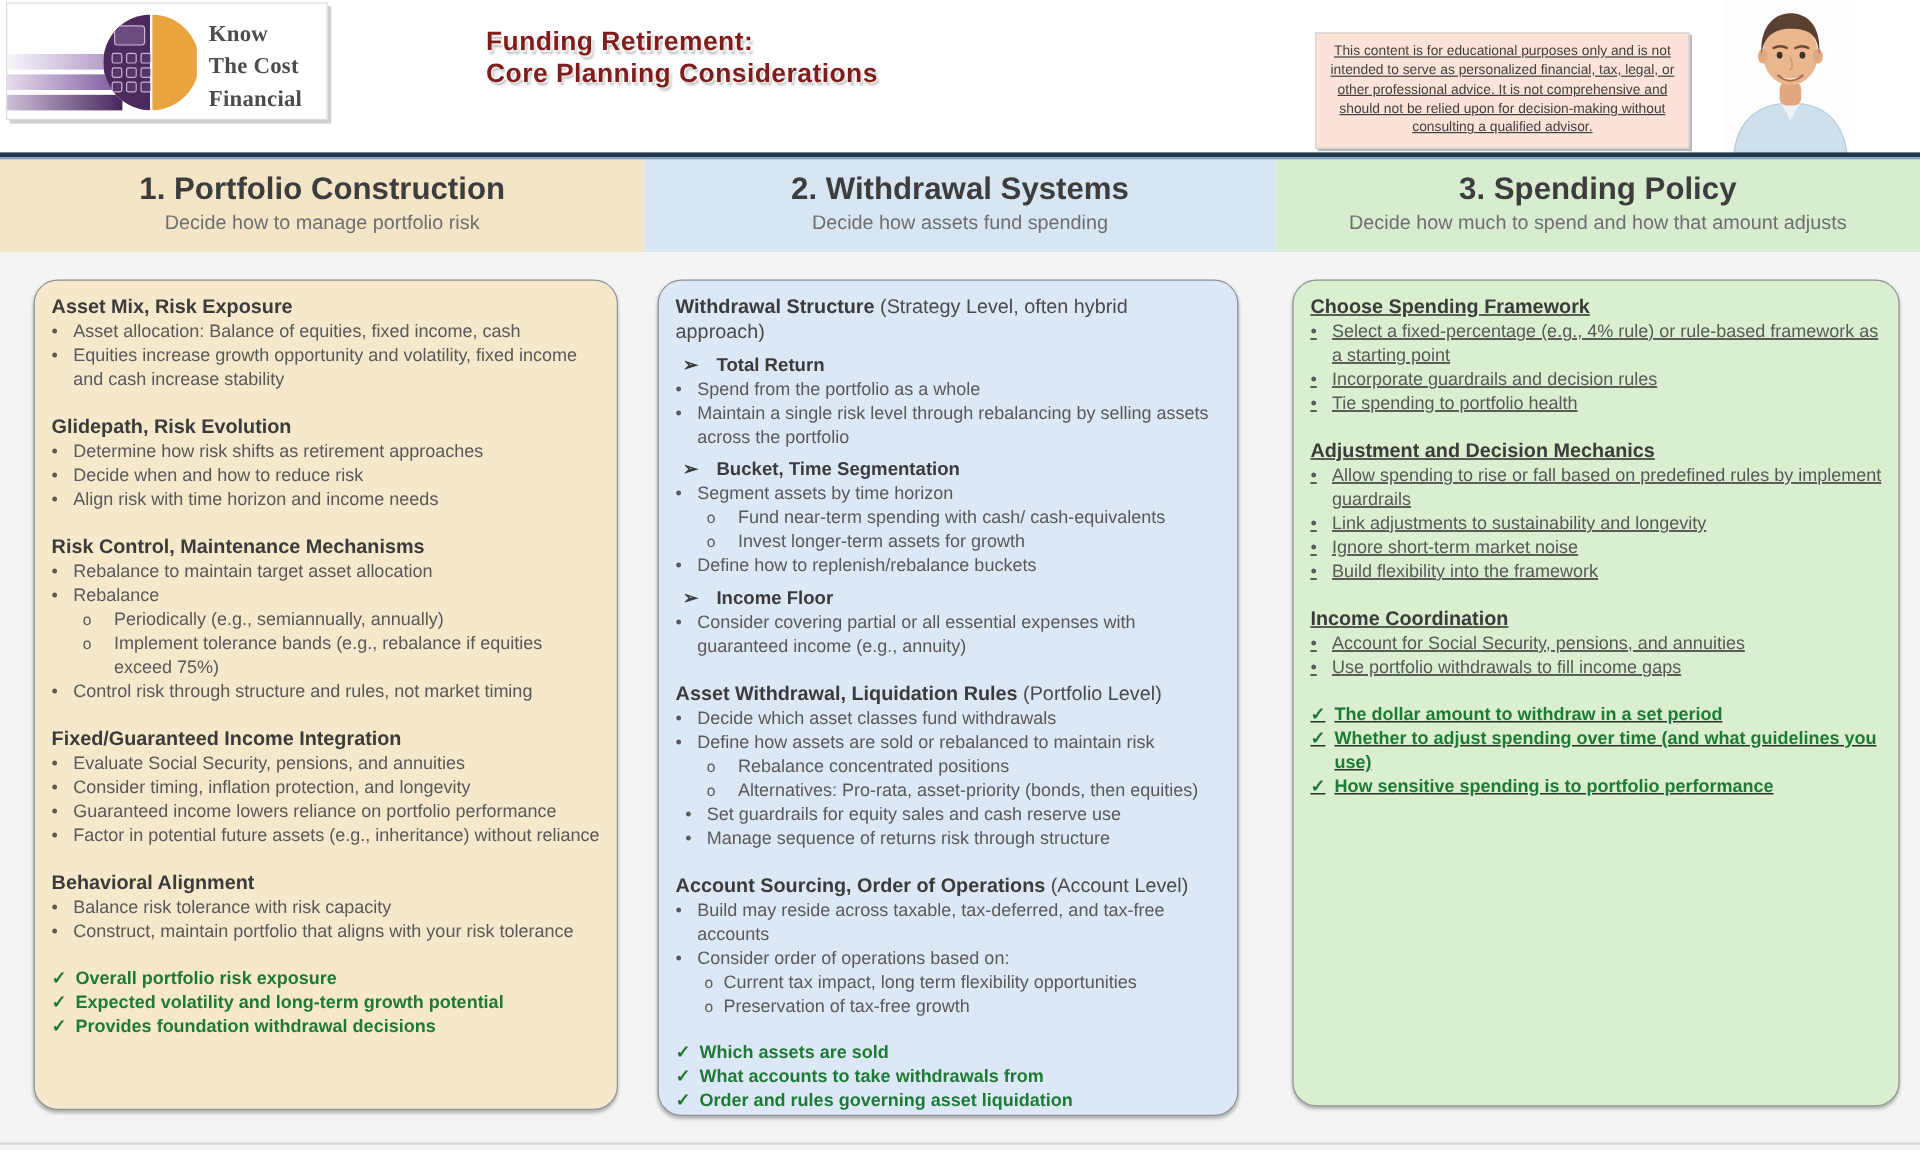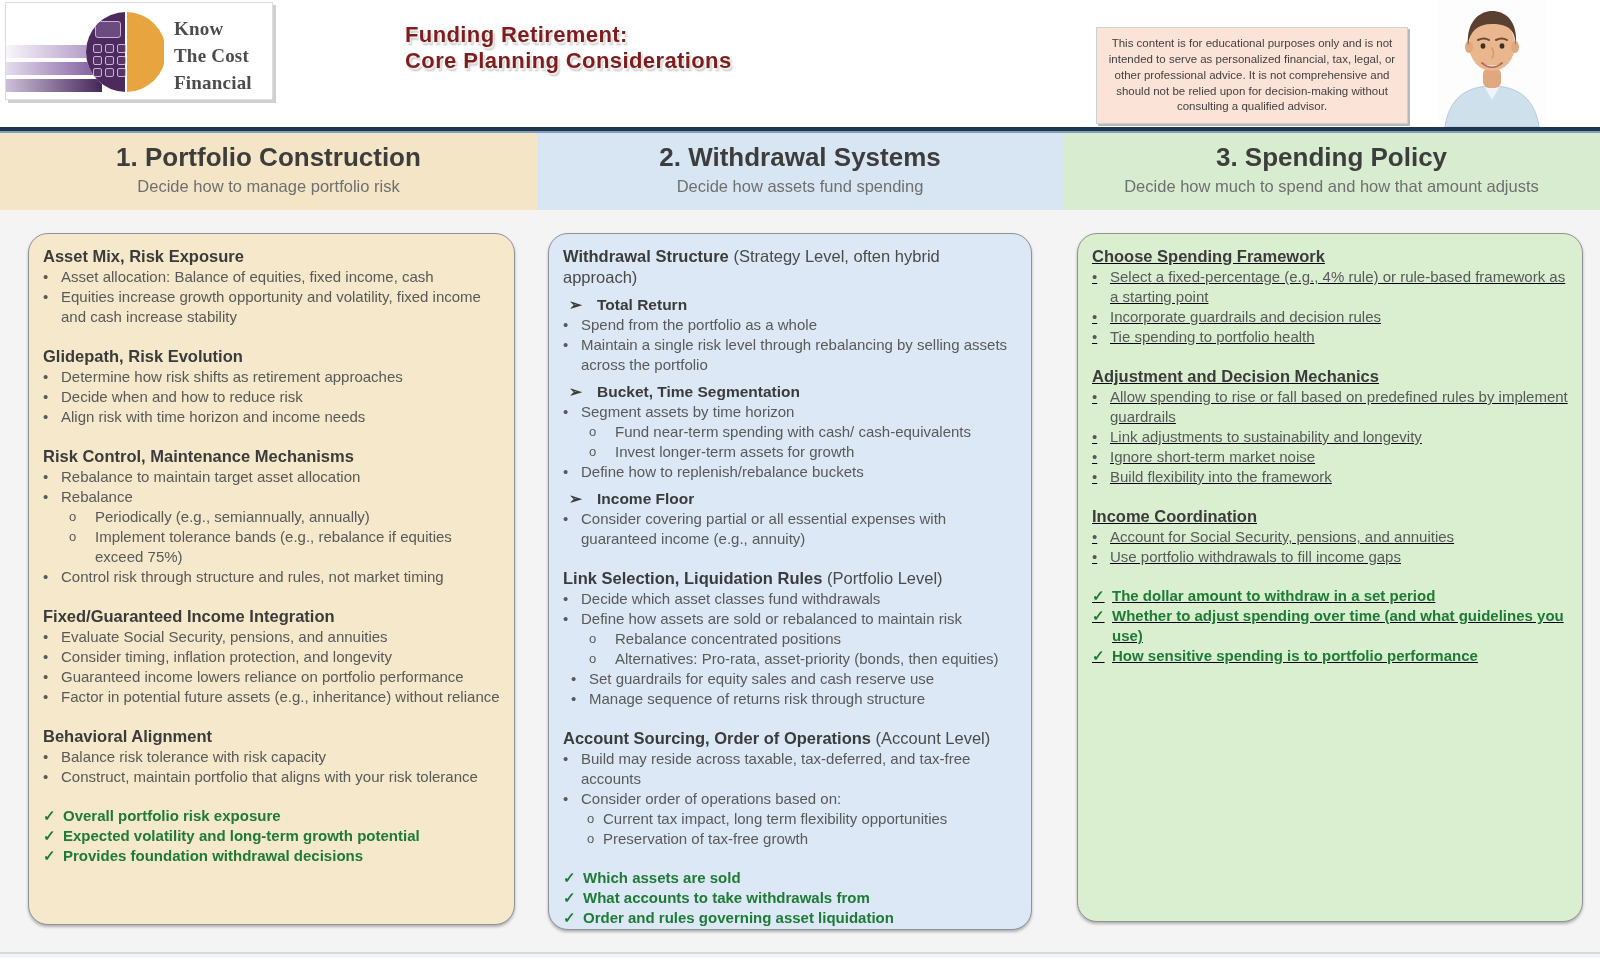--- a/index.html
+++ b/index.html
@@ -42,21 +42,21 @@
     font-size:19px;font-weight:600;color:#4c4c4c;line-height:1.42;letter-spacing:.2px;
   }
   .page-title{
     position:absolute;left:405px;top:22px;width:760px;text-align:left;
     font-size:22px;font-weight:700;line-height:1.17;color:#7f1d1d;letter-spacing:.4px;
     text-shadow:-1.5px -1.5px 0 #ffffff,1.5px 1.5px 0 rgba(255,255,255,.55),2px 3px 2px rgba(60,60,60,.35);
   }
   .disclaimer{
     position:absolute;left:1096px;top:27px;width:312px;background:#fce3d7;
     border:1px solid #cfcfcf;box-shadow:2px 2px 0 #b9b9b9;
-    padding:8px 10px;font-size:11.5px;line-height:1.38;text-align:center;color:#3f3f3f;
+    padding:8px 10px;font-size:11.5px;line-height:1.38;text-align:center;color:#3f3f3f;text-decoration:underline;
   }
   .advisor-photo{position:absolute;left:1437px;top:0;width:110px;height:127px;}
   
   .divider{position:absolute;left:0;top:127px;width:100%;height:4px;background:var(--divider);}
   .divider-accent{position:absolute;left:0;top:131px;width:100%;height:2px;background:var(--divider-accent);}
   .band{position:absolute;left:0;top:133px;width:100%;height:96px;display:flex;}
   .band-col{height:100%;text-align:center;padding-top:9px;}
   .band-col.c0{width:537px;} .band-col.c1{width:526px;} .band-col.c2{width:537px;}
   .band-title{font-size:26px;font-weight:700;color:#3d3d3d;}
   .band-sub{font-size:16.5px;color:#6f6f6f;margin-top:4px;}
@@ -291,21 +291,21 @@
       </div>
       <div class="it it-arrow">
         <span class="mk">➢</span>
         <span class="tx">Income Floor</span>
       </div>
       <div class="it it-b">
         <span class="mk">•</span>
         <span class="tx">Consider covering partial or all essential expenses with guaranteed income (e.g., annuity)</span>
       </div>
       <div class="it it-gap"></div>
-      <div class="it it-h"><span class="h-strong">Link Selection, Liquidation Rules</span><span class="h-suffix"> (Portfolio Level)</span></div>
+      <div class="it it-h"><span class="h-strong">Asset Withdrawal, Liquidation Rules</span><span class="h-suffix"> (Portfolio Level)</span></div>
       <div class="it it-b">
         <span class="mk">•</span>
         <span class="tx">Decide which asset classes fund withdrawals</span>
       </div>
       <div class="it it-b">
         <span class="mk">•</span>
         <span class="tx">Define how assets are sold or rebalanced to maintain risk</span>
       </div>
       <div class="it it-o">
         <span class="mk">o</span>

